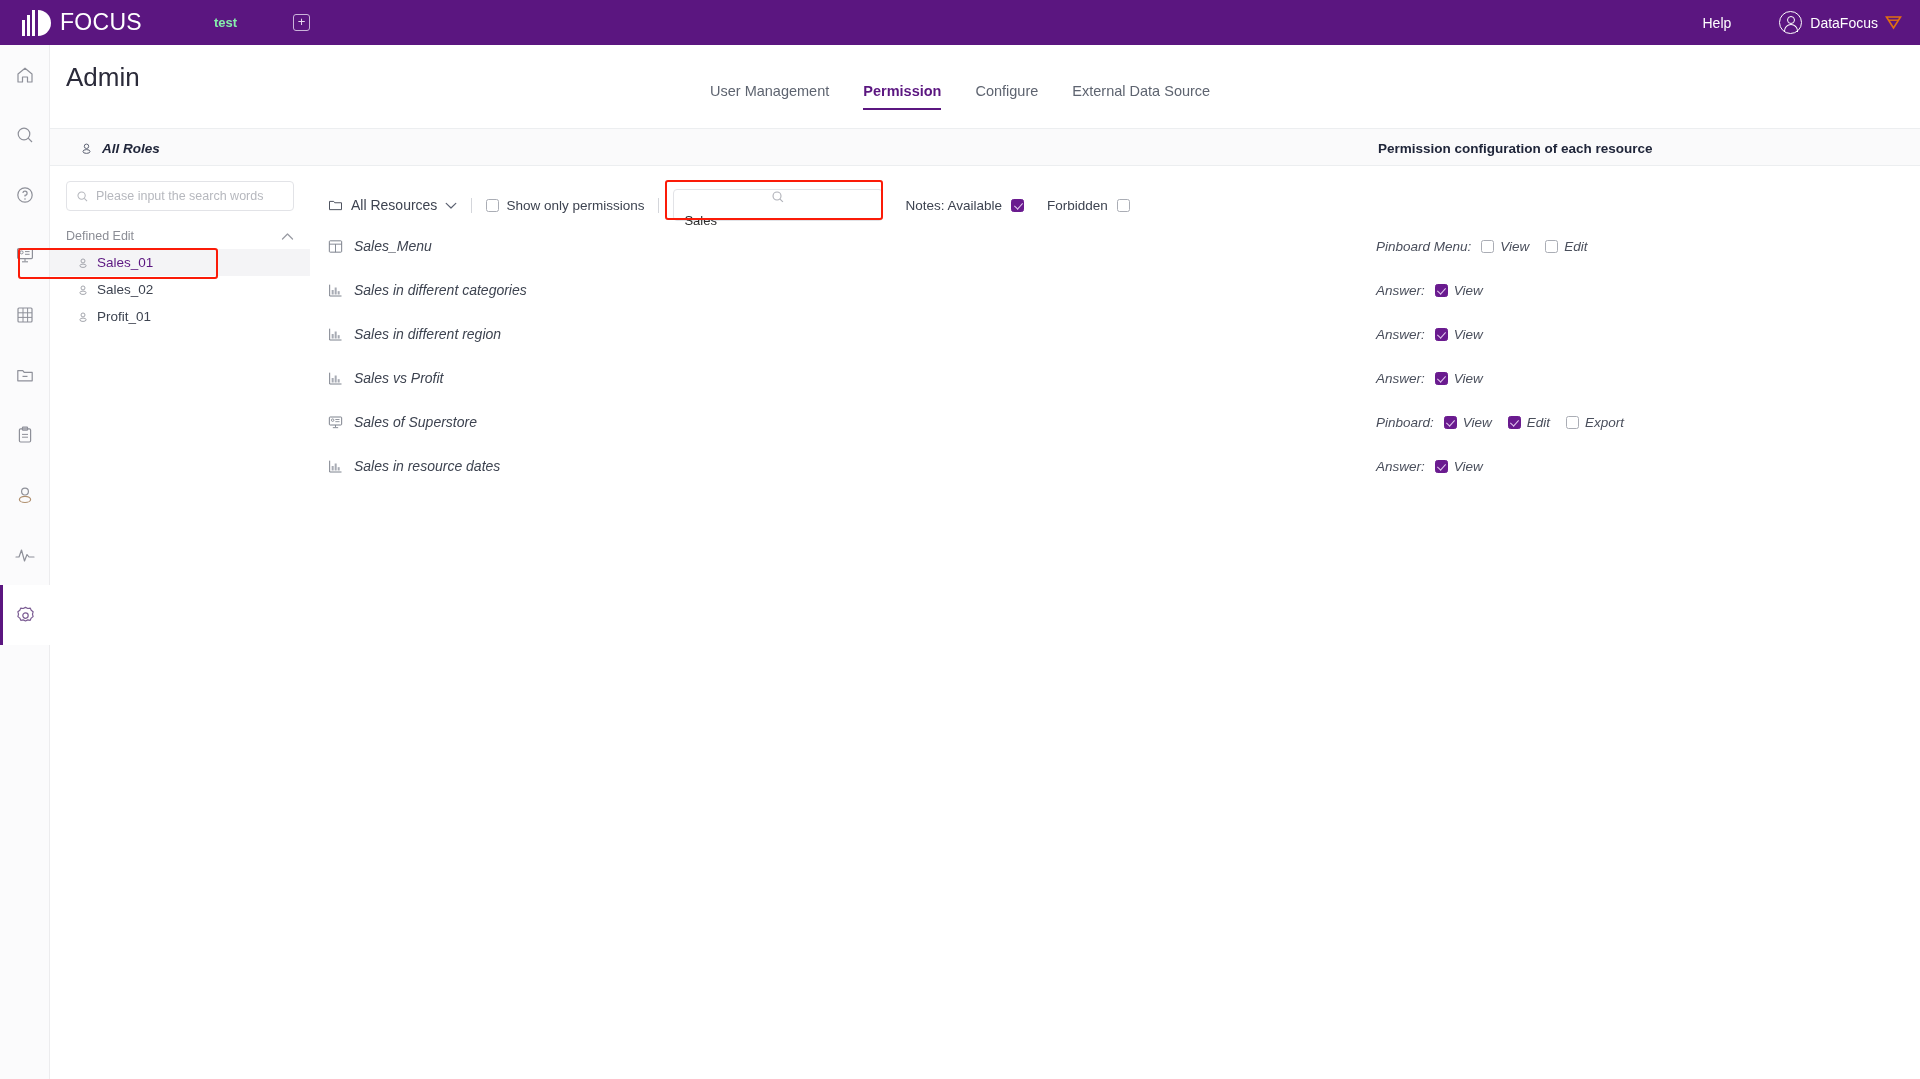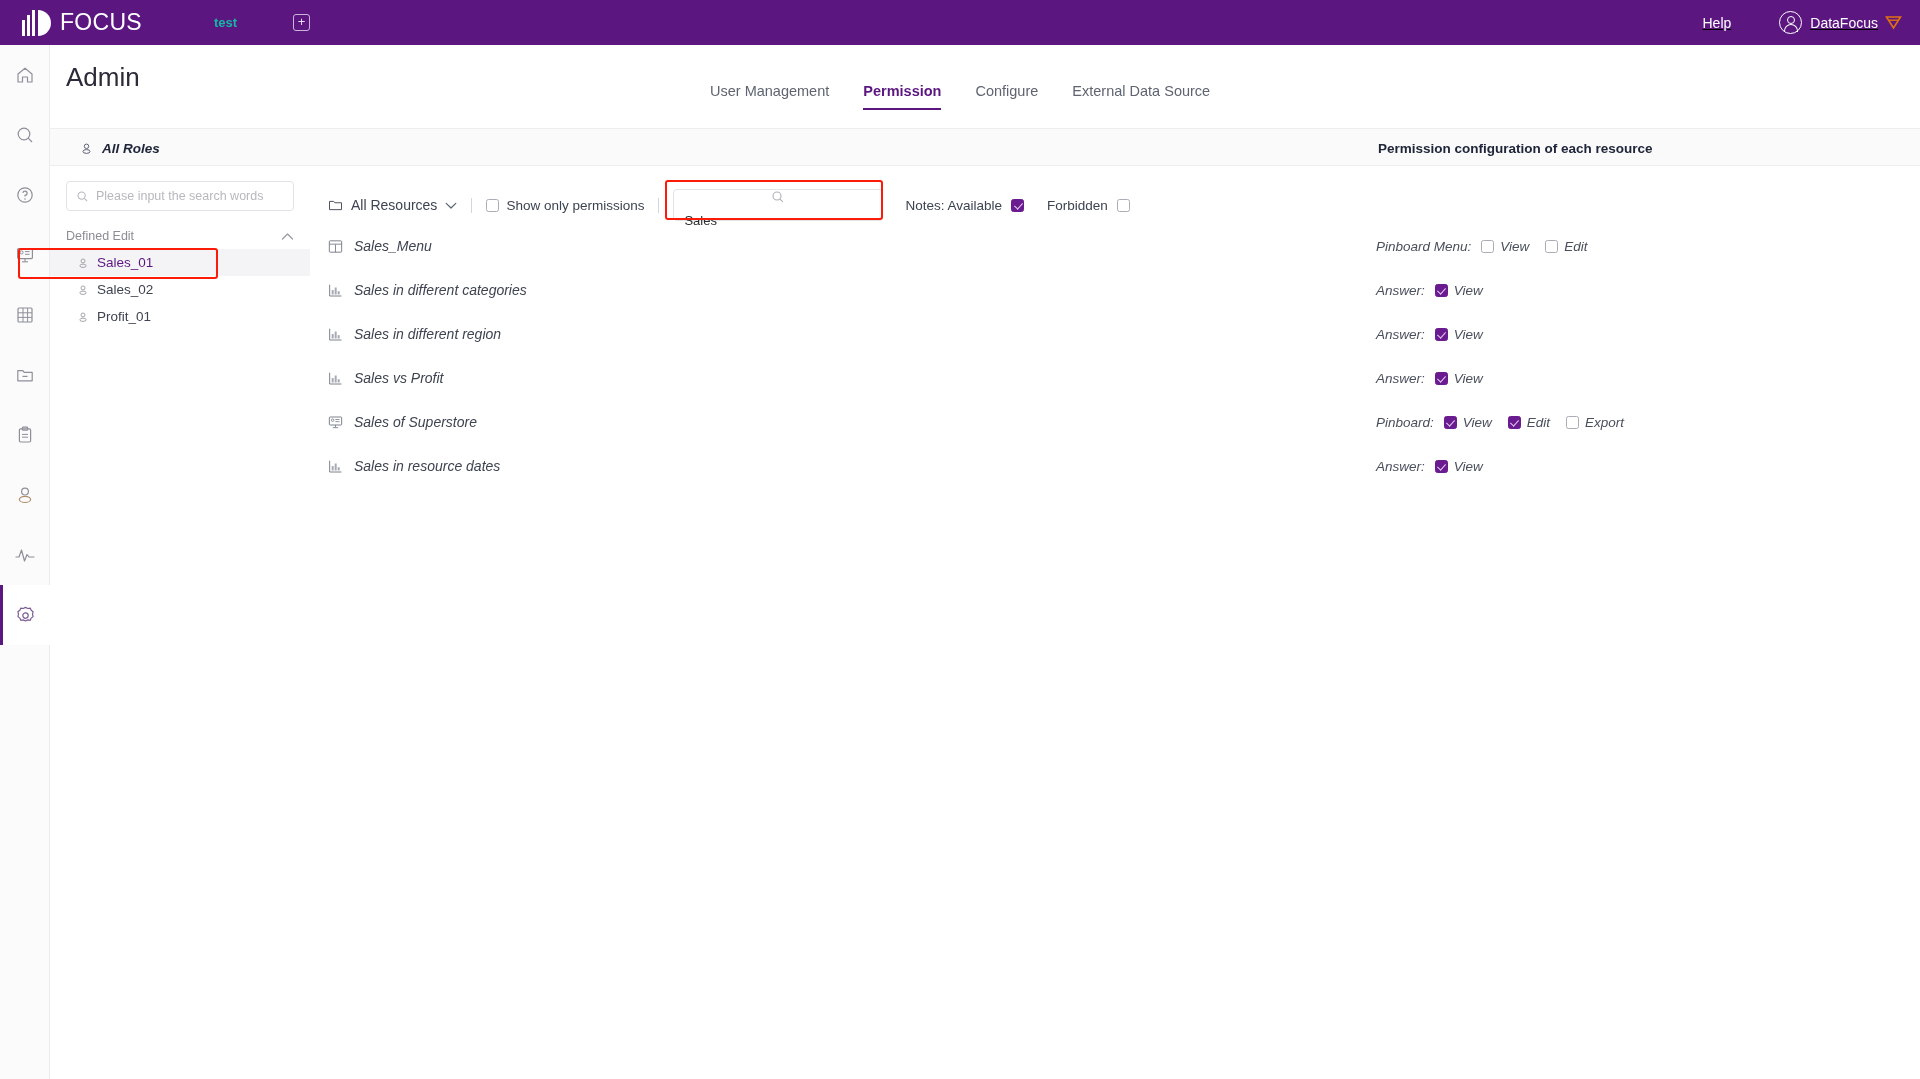--- a/index.html
+++ b/index.html
@@ -25,32 +25,32 @@
   .bl3 { height: 26px; }
   .bl-half {
     width: 13px; height: 26px; background: #fff; margin-left: 1px;
     border-radius: 0 13px 13px 0;
   }
   .brand-name {
     color: #ffffff; font-size: 23px; letter-spacing: .3px;
     margin-left: 9px; font-weight: 400;
   }
   .tab-test {
-    color: #14b8a6; font-size: 13px; font-weight: bold;
+    color: #86efac; font-size: 13px; font-weight: bold;
     margin-left: 72px; cursor: pointer;
   }
   .tab-add {
     margin-left: 56px; width: 17px; height: 17px;
     border: 1.4px solid #cbb4da; border-radius: 3px;
     color: #e8dcef; font-size: 13px; line-height: 14px;
     text-align: center; cursor: pointer;
   }
   .top-right {
     margin-left: auto; display: flex; align-items: center;
-    margin-right: 18px; gap: 0px; text-decoration: underline;
+    margin-right: 18px; gap: 0px;
   }
   .help-link { color: #fff; font-size: 14px; margin-right: 48px; cursor: pointer; }
   .avatar-circle {
     width: 23px; height: 23px; border-radius: 50%;
     border: 1.5px solid #fff; position: relative; margin-right: 8px;
   }
   .avatar-circle::before {
     content: ""; position: absolute; width: 6px; height: 6px;
     border: 1.3px solid #fff; border-radius: 50%;
     left: 50%; top: 4px; transform: translateX(-50%);

